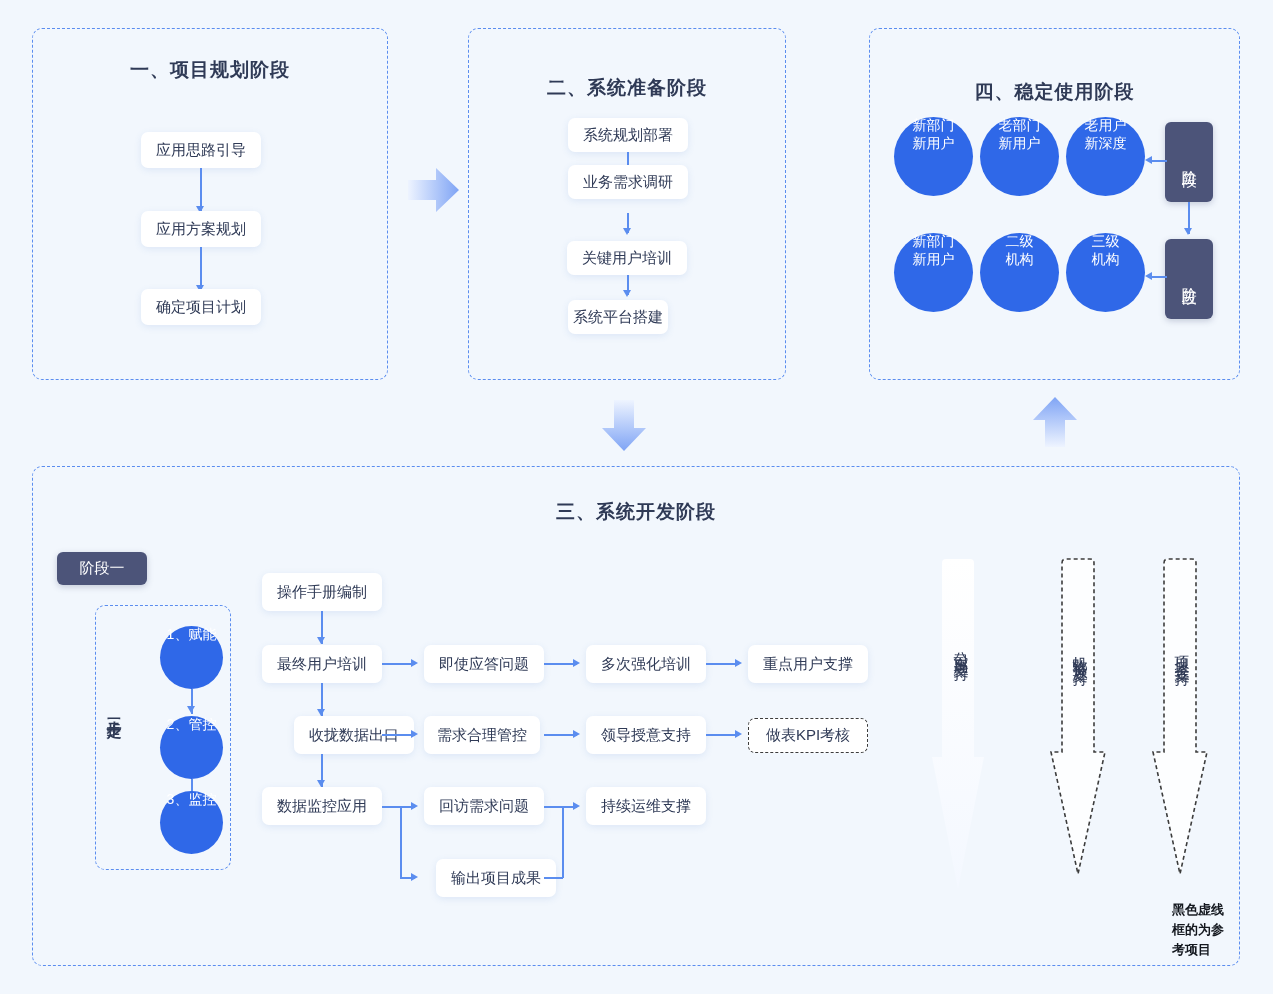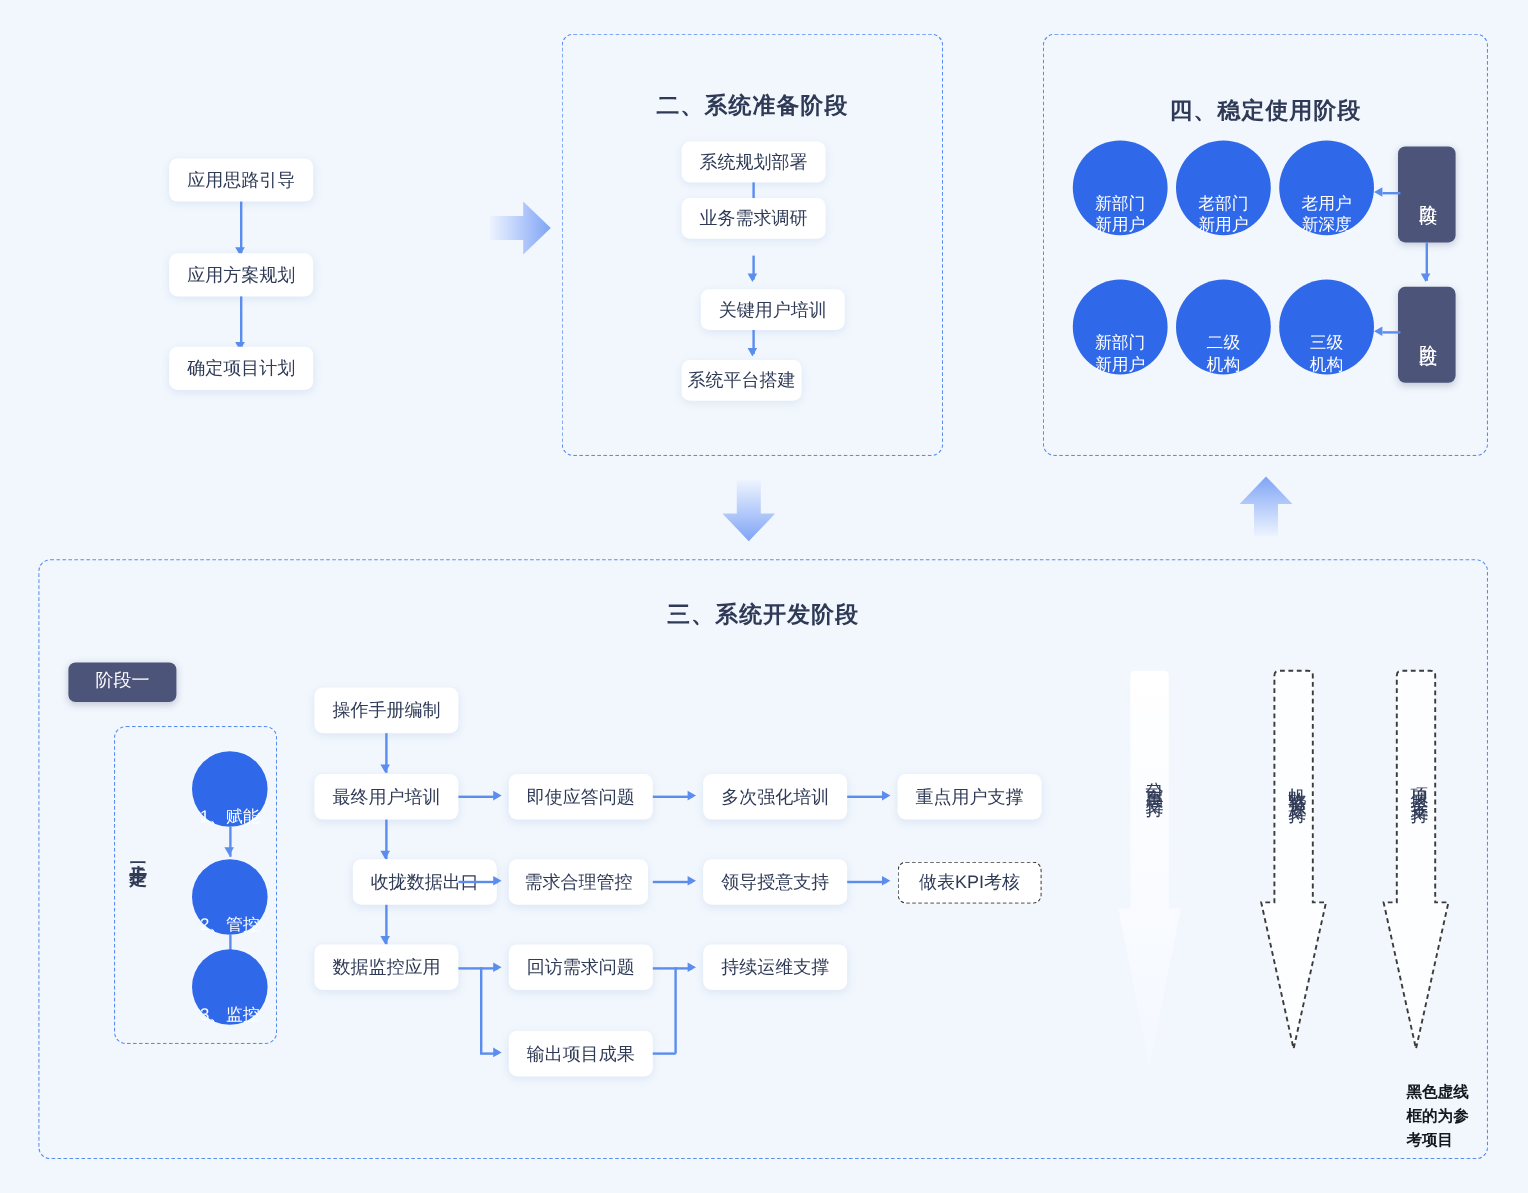--- a/index.html
+++ b/index.html
@@ -47,21 +47,21 @@
     border:1.6px dashed #3c3c3c;
     box-shadow:none;
   }
 
   
   .circle{
     position:absolute;
     border-radius:50%;
     background:#2f68e8;
     color:#ffffff;
-    display:flex;align-items:flex-end;justify-content:center;
+    display:flex;align-items:flex-start;justify-content:center;
     text-align:center;
     font-size:14px;
     line-height:1.25;
     font-weight:500;
   }
 
   
   .stagebox{
     position:absolute;
     background:#4c5479;
@@ -134,20 +134,23 @@
         <stop offset="0%" stop-color="#eef4ff"></stop>
           <stop offset="100%" stop-color="#7fa4f5"></stop>
       </linearGradient>
       <linearGradient id="gradBig" x1="0" y1="0" x2="0" y2="1">
         <stop offset="0%" stop-color="#ffffff"></stop>
           <stop offset="100%" stop-color="#f4f8ff"></stop>
       </linearGradient>
     </defs>
   </svg>
 
+  <div class="panel" style="left:32px;top:28px;width:356px;height:352px;">
+    <div class="panel-title" style="top:28px;">一、项目规划阶段</div>
+  </div>
   <div class="wbox" style="left:141px;top:132px;width:120px;height:36px;">应用思路引导</div>
   <div class="conn vline" style="left:200px;top:168px;height:44px;"></div>
   <div class="arrowhead ah-down" style="left:196px;top:206px;"></div>
   <div class="wbox" style="left:141px;top:211px;width:120px;height:36px;">应用方案规划</div>
   <div class="conn vline" style="left:200px;top:247px;height:44px;"></div>
   <div class="arrowhead ah-down" style="left:196px;top:285px;"></div>
   <div class="wbox" style="left:141px;top:289px;width:120px;height:36px;">确定项目计划</div>
 
   <svg class="bigarrow" style="left:408px;top:166px;" width="52" height="48" viewBox="0 0 52 48">
     <path d="M0,14 L28,14 L28,2 L51,24 L28,46 L28,34 L0,34 Z" fill="url(#gradR)"></path>
@@ -155,21 +158,21 @@
 
   <div class="panel" style="left:468px;top:28px;width:318px;height:352px;">
     <div class="panel-title" style="top:46px;">二、系统准备阶段</div>
   </div>
   <div class="wbox" style="left:568px;top:118px;width:120px;height:34px;">系统规划部署</div>
   <div class="conn vline" style="left:627px;top:152px;height:20px;"></div>
   <div class="arrowhead ah-down" style="left:623px;top:167px;"></div>
   <div class="wbox" style="left:568px;top:165px;width:120px;height:34px;">业务需求调研</div>
   <div class="conn vline" style="left:627px;top:213px;height:20px;"></div>
   <div class="arrowhead ah-down" style="left:623px;top:228px;"></div>
-  <div class="wbox" style="left:584px;top:241px;width:120px;height:34px;">关键用户培训</div>
+  <div class="wbox" style="left:567px;top:241px;width:120px;height:34px;">关键用户培训</div>
   <div class="conn vline" style="left:627px;top:275px;height:20px;"></div>
   <div class="arrowhead ah-down" style="left:623px;top:290px;"></div>
   <div class="wbox" style="left:568px;top:300px;width:100px;height:34px;">系统平台搭建</div>
 
   <svg class="bigarrow" style="left:600px;top:400px;" width="48" height="52" viewBox="0 0 48 52">
     <path d="M14,0 L34,0 L34,28 L46,28 L24,51 L2,28 L14,28 Z" fill="url(#gradD)"></path>
   </svg>
 
   <div class="panel" style="left:869px;top:28px;width:371px;height:352px;">
     <div class="panel-title" style="top:50px;">四、稳定使用阶段</div>
@@ -239,21 +242,21 @@
   <div class="conn vline" style="left:321px;top:683px;height:33px;"></div>
   <div class="arrowhead ah-down" style="left:317px;top:709px;"></div>
   <div class="wbox" style="left:262px;top:716px;width:120px;height:38px;margin-left:32px;">收拢数据出口</div>
   <div class="conn vline" style="left:321px;top:754px;height:33px;"></div>
   <div class="arrowhead ah-down" style="left:317px;top:780px;"></div>
   <div class="wbox" style="left:262px;top:787px;width:120px;height:38px;">数据监控应用</div>
 
   <div class="wbox" style="left:424px;top:645px;width:120px;height:38px;">即使应答问题</div>
   <div class="wbox" style="left:424px;top:716px;width:116px;height:38px;">需求合理管控</div>
   <div class="wbox" style="left:424px;top:787px;width:120px;height:38px;">回访需求问题</div>
-  <div class="wbox" style="left:424px;top:859px;width:120px;height:38px;">输出项目成果</div>
+  <div class="wbox" style="left:436px;top:859px;width:120px;height:38px;">输出项目成果</div>
 
   <div class="conn hline" style="left:382px;top:663px;width:33px;"></div>
   <div class="arrowhead ah-right" style="left:411px;top:659px;"></div>
   <div class="conn hline" style="left:382px;top:734px;width:33px;"></div>
   <div class="arrowhead ah-right" style="left:411px;top:730px;"></div>
 
   <div class="conn hline" style="left:382px;top:806px;width:33px;"></div>
   <div class="arrowhead ah-right" style="left:411px;top:802px;"></div>
   <div class="conn vline" style="left:400px;top:806px;height:72px;"></div>
   <div class="conn hline" style="left:400px;top:877px;width:15px;"></div>

